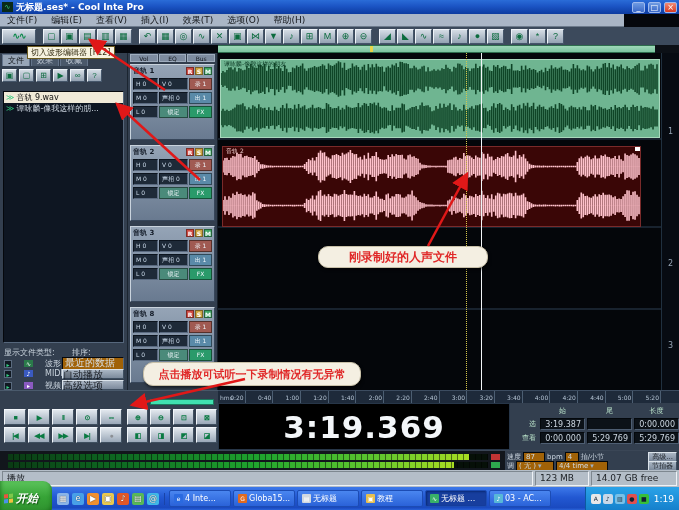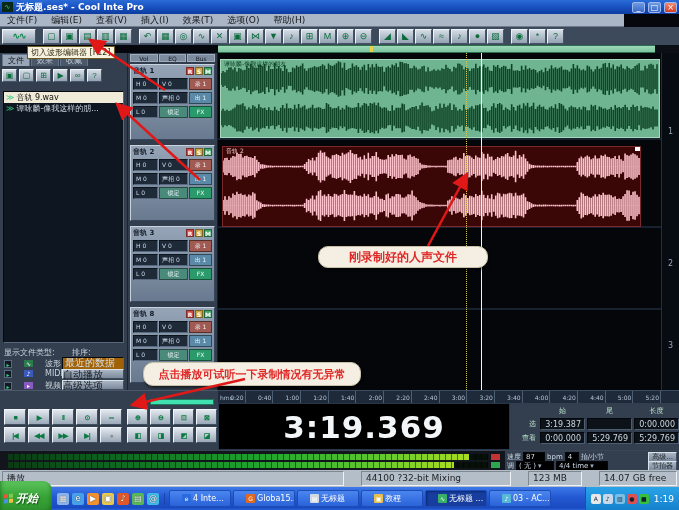--- a/index.html
+++ b/index.html
@@ -132,42 +132,42 @@
 .mbar .ticks{position:absolute;inset:0;background:repeating-linear-gradient(90deg,transparent 0 5px,rgba(0,0,0,.5) 5px 6px)}
 #mbar1{top:3px;width:480px}#mbar2{top:11px;width:480px}
 #cliplights{position:absolute;left:491px;top:3px;width:9px;height:14px}
 #cliplights .r{position:absolute;top:0;width:9px;height:6px;background:#c03434}
 #cliplights .g{position:absolute;top:8px;width:9px;height:6px;background:#2ea84e}
 
 
 #tempo{position:absolute;left:505px;top:450px;width:174px;height:20px;background:#333f4f;border-top:1px solid #3a4656;
   font-size:7px;color:#ccd6e0;padding:1px 2px}
 .trow{display:flex;align-items:center;gap:2px;height:9px;white-space:nowrap}
-.tbox{background:#000000;border:1px solid #04080c;color:#d2dce6;padding:0 2px;line-height:8px}
+.tbox{background:#a16207;border:1px solid #04080c;color:#d2dce6;padding:0 2px;line-height:8px}
 .tbtn2{background:linear-gradient(#aab6c4,#7c8a9c);border:1px solid;border-color:#dbe3ea #3e4e60 #3e4e60 #dbe3ea;
   color:#14181e;line-height:8px;padding:0 3px;margin-left:auto}
 .tdd::after{content:"▾";color:#9fb0c2;margin-left:2px}
 
 
-#statusbar{position:absolute;left:0;top:470px;width:679px;height:17px;background:#b4bec8;display:flex;align-items:stretch;gap:17px;padding:1px 2px}
+#statusbar{position:absolute;left:0;top:470px;width:679px;height:17px;background:#b4bec8;display:flex;align-items:stretch;gap:2px;padding:1px 2px}
 .scell{border:1px solid;border-color:#7e8890 #eef2f6 #eef2f6 #7e8890;font-size:9px;color:#202428;line-height:13px;padding:0 4px;white-space:nowrap;overflow:hidden}
 .scell.grow{flex:1}
 
 
 #taskbar{position:absolute;left:0;top:487px;width:679px;height:23px;
   background:linear-gradient(#3d79ea,#2258d2 45%,#1a4ac0 90%,#2a63d8);display:flex;align-items:center}
 #start-btn{width:52px;height:35px;background:linear-gradient(#5cc45c,#37a437 45%,#2c8c2c);
   border-radius:0 9px 9px 0;display:flex;align-items:center;gap:3px;padding-left:4px;box-shadow:inset 0 -3px 5px #1a6a1a}
 #start-label{color:#fff;font-size:11px;font-weight:bold;font-style:italic;text-shadow:1px 1px 1px #155515}
 #win-logo{display:grid;grid-template-columns:4px 4px;grid-auto-rows:4px;gap:1px;transform:skewY(-6deg)}
 #win-logo i{display:block}
 #ql{display:flex;gap:3px;align-items:center;padding:0 5px;border-right:1px solid #1a44a8;margin-right:3px}
 .qli{width:12px;height:12px;border-radius:2px;font-size:8px;line-height:12px;text-align:center;color:#fff;text-shadow:0 0 1px #000}
 .task{width:62px;height:17px;margin:0 1px;background:linear-gradient(#4a86f0,#2a62d8);border:1px solid #1c4cb4;border-radius:2px;
-  display:flex;align-items:center;gap:2px;padding:0 12px;color:#fff;font-size:8px;white-space:nowrap;overflow:hidden}
+  display:flex;align-items:center;gap:2px;padding:0 4px;color:#fff;font-size:8px;white-space:nowrap;overflow:hidden}
 .task.active{background:#173e9e;box-shadow:inset 1px 1px 2px #0a2a78}
 .task .ti{width:9px;height:9px;flex:none;border-radius:1px;font-size:6px;line-height:9px;text-align:center;color:#fff}
 #tray{margin-left:auto;height:23px;background:linear-gradient(#2aa3e8,#1580cc);border-left:1px solid #0c5aa0;
   display:flex;align-items:center;gap:2px;padding:0 5px}
 .tri{width:10px;height:10px;border-radius:2px;font-size:6px;line-height:10px;text-align:center;color:#123}
 #clock{color:#fff;font-size:9px;margin-left:3px}
 
 
 #tooltip{position:absolute;left:27px;top:46px;z-index:45;background:#f6f2df;border:1px solid #6a5a20;
   color:#332b10;font-size:8px;line-height:11px;padding:0 3px;white-space:nowrap}
@@ -531,23 +531,22 @@
     <div class="trow">
       <span>调</span>
       <span class="tbox tdd" style="width:38px"><span>( 无 )</span></span>
       <span class="tbox tdd" style="width:52px"><span>4/4 time</span></span>
       <span class="tbtn2">节拍器</span>
     </div>
   </div>
 
   <div id="statusbar">
     <span class="scell grow">播放</span>
-    <span class="scell" style="width:150px">44100 ?32-bit Mixing</span>
     <span class="scell" style="width:54px">123 MB</span>
-    <span class="scell" style="width:78px">14.07 GB free</span>
+    <span class="scell" style="width:86px">14.07 GB free</span>
   </div>
 
   <div id="taskbar">
     <div id="start-btn">
       <span id="win-logo">
         <i style="background:#e85440"></i>
           <i style="background:#7ec84a"></i>
           <i style="background:#4a90e8"></i>
           <i style="background:#f0c040"></i>
       </span>

